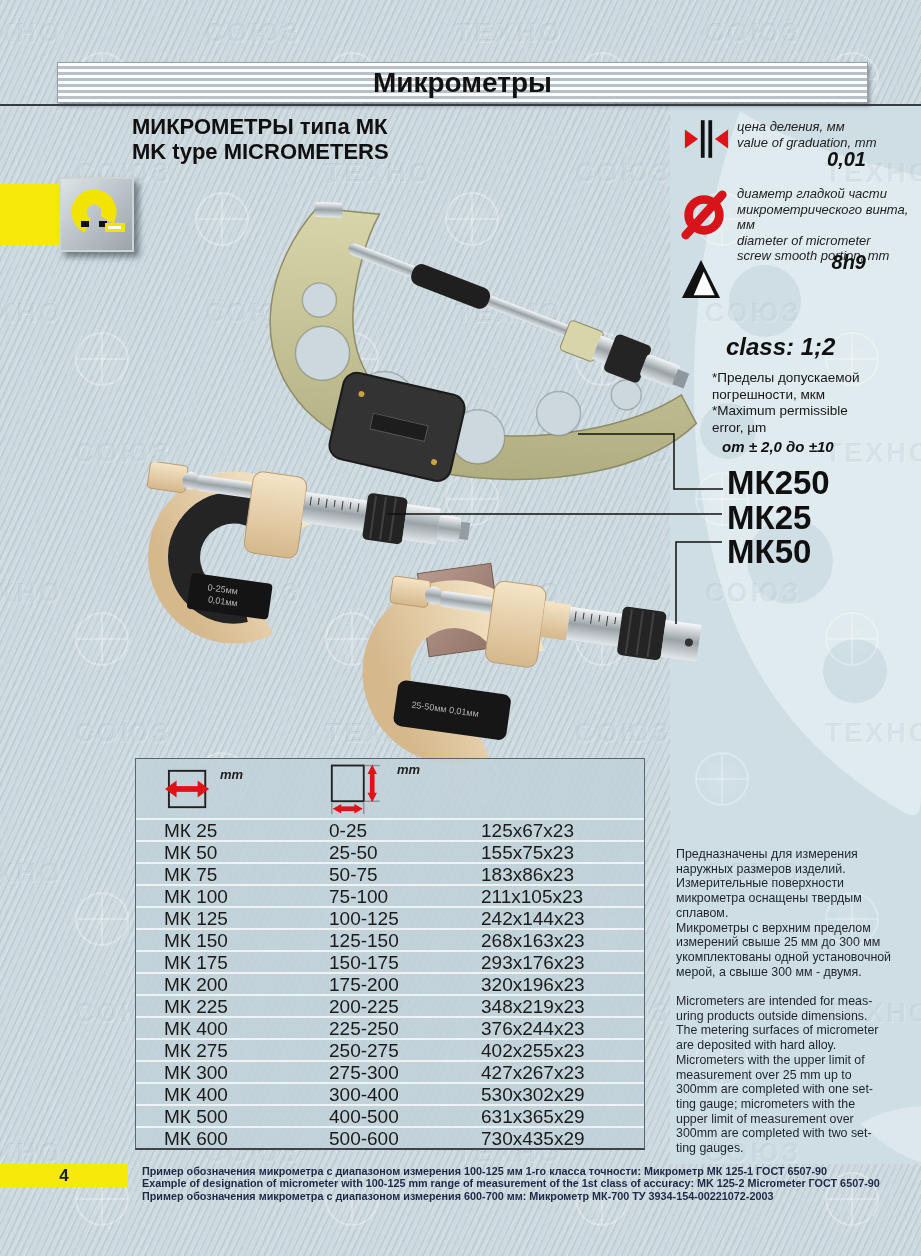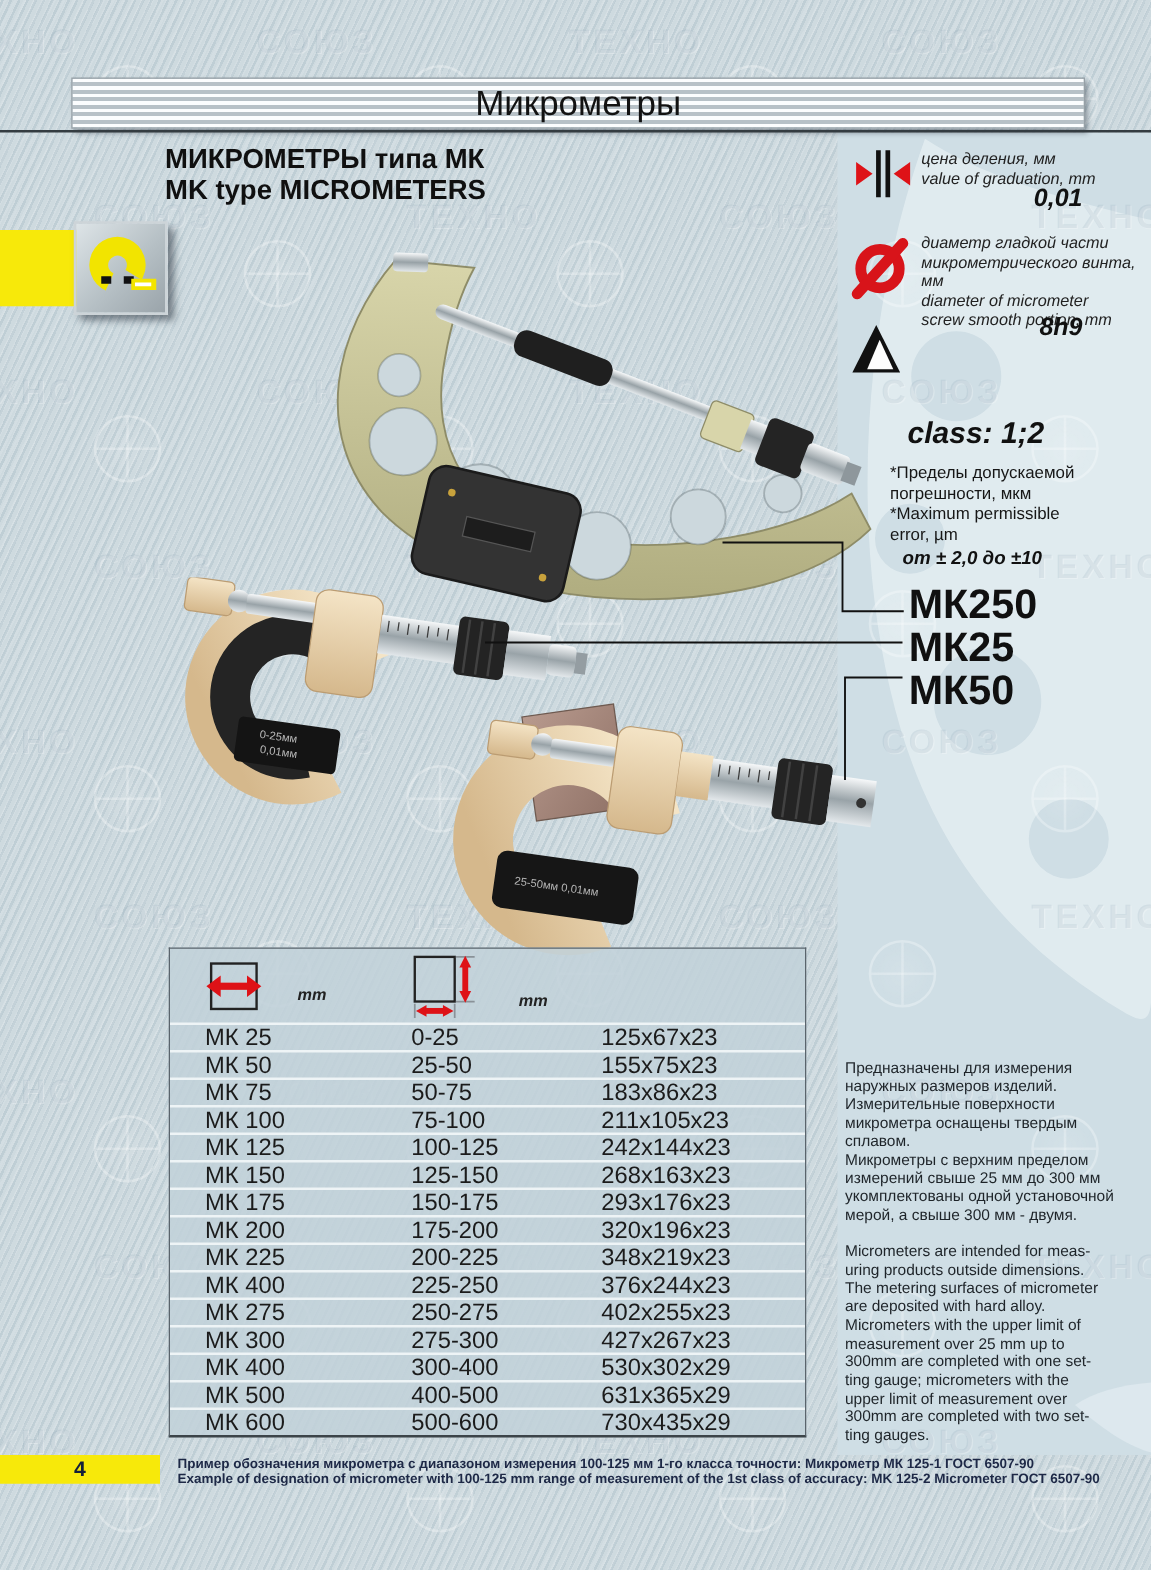--- a/index.html
+++ b/index.html
@@ -21,21 +21,21 @@
         linear-gradient(90deg,rgba(255,255,255,.26),rgba(255,255,255,.26)) center/2px 100% no-repeat,
         radial-gradient(circle at center, rgba(255,255,255,.10), rgba(255,255,255,0) 70%)}
   .right-panel{position:absolute;left:670px;top:106px;width:251px;height:1058px;
       background:#cfdee5;z-index:1}
   .right-panel svg{position:absolute;left:0;top:0}
   
   .title-bar{position:absolute;left:57px;top:62px;width:811px;height:41px;z-index:3;
       background:repeating-linear-gradient(to bottom,#fbfdfe 0 3px,#b7c1c7 3px 6px);
       border:1px solid #96a0a6;box-shadow:2px 3px 4px rgba(50,60,70,.45);
       display:flex;align-items:center;justify-content:center}
-  .title-bar .t{font-size:28px;font-weight:normal;color:#121212}
+  .title-bar .t{font-size:28px;font-weight:bold;color:#121212}
   .title-rule{position:absolute;left:0;top:104px;width:921px;height:2px;background:#343c41;z-index:3}
   .heading{position:absolute;left:132px;top:114px;z-index:3;font-weight:bold;
       font-size:22px;line-height:25px;white-space:pre-line;color:#101010}
   
   .logo-strip{position:absolute;left:0;top:184px;width:62px;height:61px;background:#f7e90a;z-index:3}
   .logo-box{position:absolute;left:59px;top:177px;width:75px;height:75px;z-index:4;
       background:linear-gradient(135deg,#dde4e7 0%,#b6c0c5 55%,#9aa4aa 100%);
       border:2px solid #cdd4d8;box-shadow:5px 5px 6px rgba(40,50,60,.55)}
   
   .abs{position:absolute;z-index:4}
@@ -44,21 +44,21 @@
   .class-label{font-weight:bold;font-style:italic;font-size:24px;color:#111}
   .error-note{font-size:13.5px;line-height:16.5px;white-space:pre-line;color:#161616}
   .error-value{font-weight:bold;font-style:italic;font-size:15px;color:#111;margin-top:2px}
   .model{font-weight:bold;font-size:33px;line-height:34px;color:#101010}
   
   .spec-table{position:absolute;left:135px;top:758px;width:510px;z-index:4;
       border:1px solid #5a646c;border-bottom:2px solid #3c4449;background:rgba(193,209,217,.88)}
   .t-head{display:grid;grid-template-columns:165px 152px 1fr;height:59px;
       padding-left:28px;align-items:center}
   .t-mod{color:#d40f14;font-weight:bold;font-style:italic;font-size:26px}
-  .hd-ic{display:flex;align-items:flex-end;gap:24px}
+  .hd-ic{display:flex;align-items:flex-start;gap:6px}
   .mm{font-weight:bold;font-style:italic;font-size:13px;color:#222;padding-bottom:8px}
   .t-row{display:grid;grid-template-columns:165px 152px 1fr;height:22px;
       padding-left:28px;border-top:2px solid #eef4f6;font-size:19px;line-height:19px;color:#1b1b1b}
   .t-row div{align-self:center}
   
   .descr{font-size:12.4px;line-height:14.7px;white-space:pre-line;color:#1e2429}
   .page-num{position:absolute;left:0;top:1164px;width:128px;height:23px;background:#f7e90a;z-index:5;
       display:flex;align-items:center;justify-content:center;font-size:17px;font-weight:bold;color:#14203a}
   .footnotes{position:absolute;left:142px;top:1165px;width:770px;z-index:5;
       font-size:10.8px;font-weight:bold;line-height:12.4px;color:#1d2846}
@@ -508,14 +508,15 @@
 upper limit of measurement over
 300mm are completed with two set-
 ting gauges.</div>
 
   <div class="page-num">
     <span>4</span>
   </div>
   <div class="footnotes">
     <div>Пример обозначения микрометра с диапазоном измерения 100-125 мм 1-го класса точности: Микрометр МК 125-1 ГОСТ 6507-90</div>
     <div>Example of designation of micrometer with 100-125 mm range of measurement of the 1st class of accuracy: MK 125-2 Micrometer  ГОСТ 6507-90</div>
+    <div>Пример обозначения микрометра с диапазоном измерения 600-700 мм: Микрометр МК-700 ТУ 3934-154-00221072-2003</div>
   </div>
 </div>
 
 </body></html>

